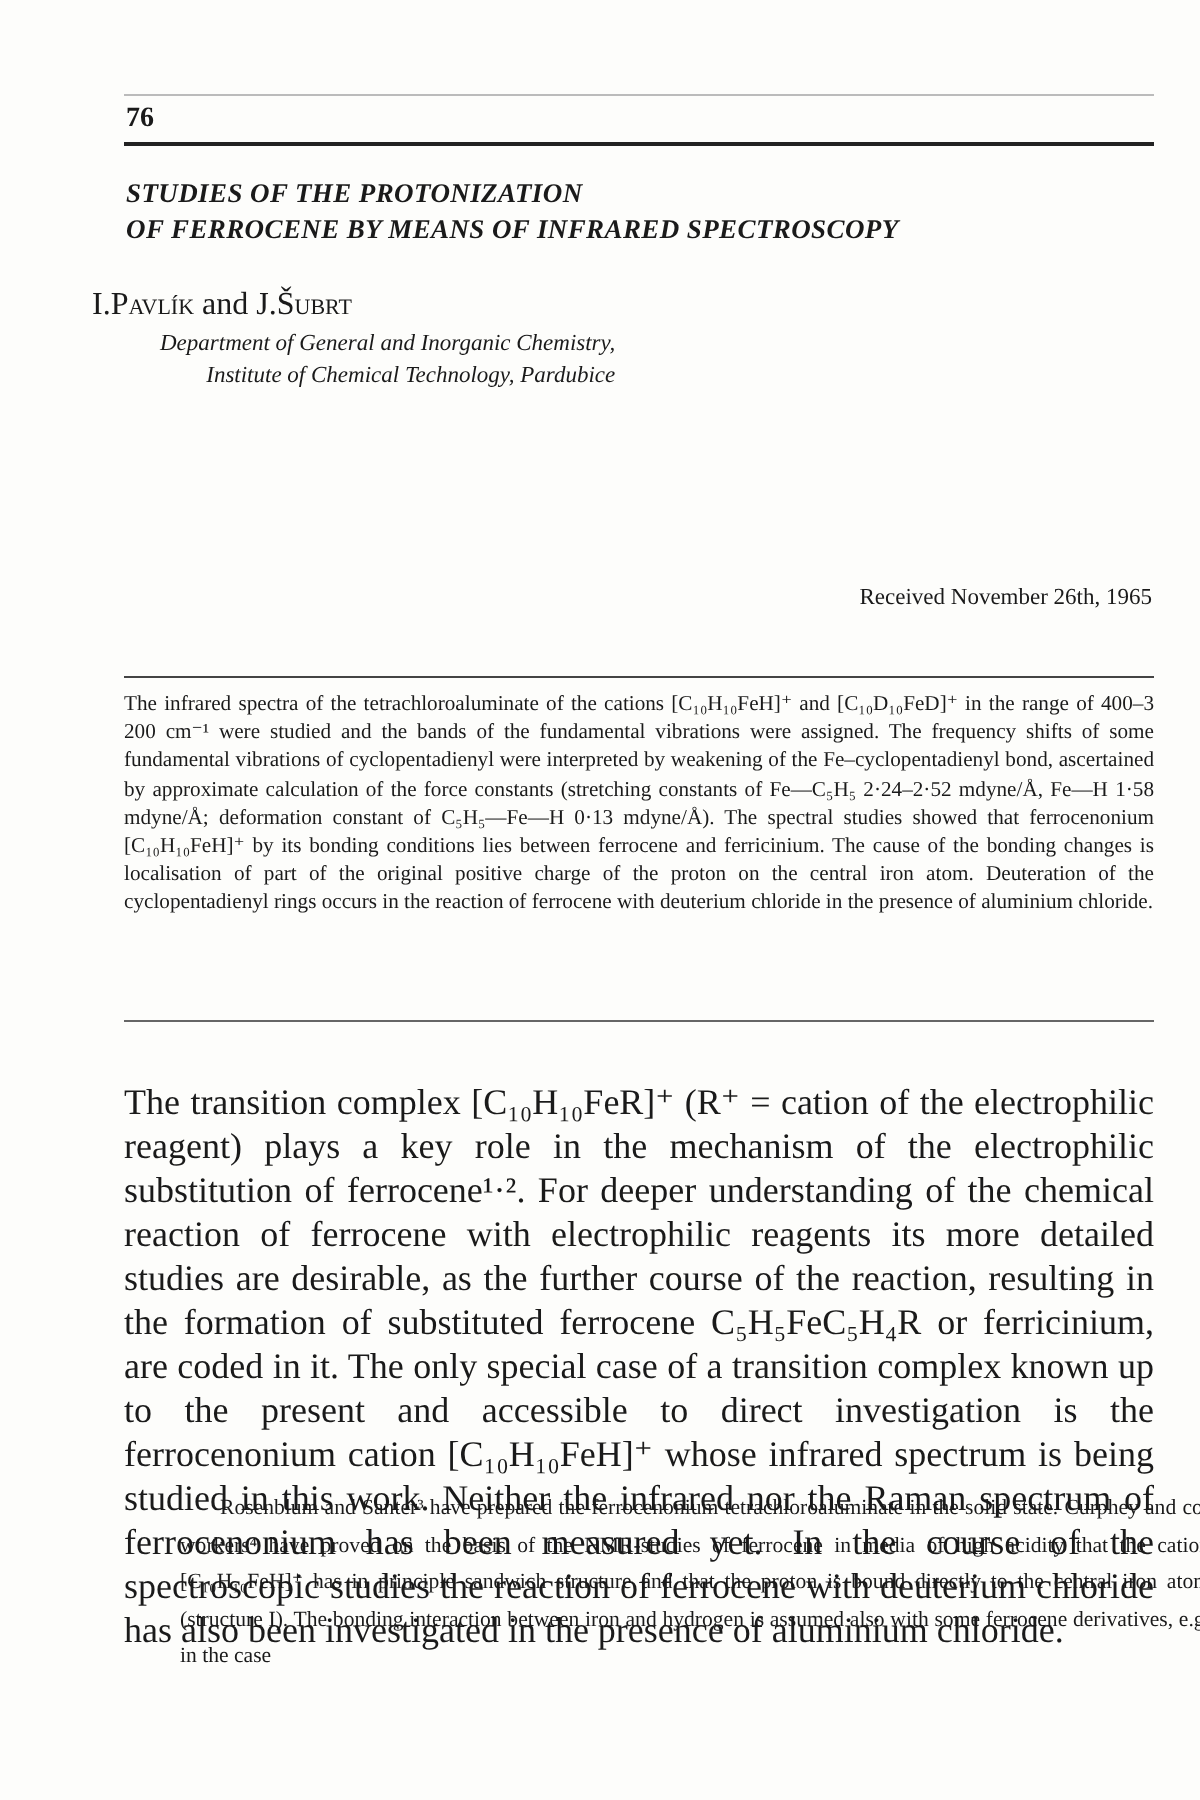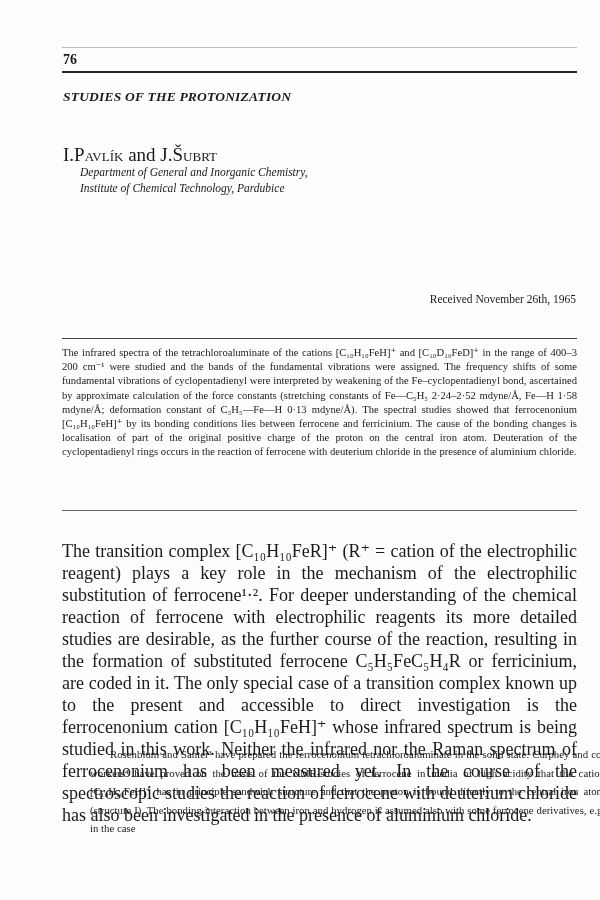--- a/index.html
+++ b/index.html
@@ -9,42 +9,43 @@
     font-family: "Liberation Serif", "DejaVu Serif", serif;
     color: #1a1a1a;
     position: relative;
   }
   .page { position: absolute; left: 0; top: 0; width: 600px; height: 900px; }
   .top-rule-faint { position: absolute; left: 62px; top: 47px; width: 515px; height: 1px; background: #bbb; }
   .page-number { position: absolute; left: 63px; top: 52px; font-size: 14px; font-weight: bold; text-align: center; }
   .top-rule { position: absolute; left: 62px; top: 71px; width: 515px; height: 2px; background: #222; }
   .title { position: absolute; left: 63px; top: 88px; font-size: 13.5px; font-weight: bold; line-height: 18px; letter-spacing: 0.2px; font-style: italic; }
   .title div { white-space: nowrap; }
-  .authors { position: absolute; left: 63px; top: 144px; font-size: 19px; }
+  .authors { position: absolute; left: 46px; top: 144px; font-size: 16px; }
   .sc { font-variant: small-caps; }
-  .affil { position: absolute; left: 80px; top: 164px; font-size: 11.5px; font-style: italic; line-height: 16px; }
+  .affil { position: absolute; left: 80px; top: 164px; font-size: 11.5px; font-style: italic; line-height: 16px; text-align: right; }
   .received { position: absolute; right: 24px; top: 293px; font-size: 11.5px; }
   .abs-rule { position: absolute; left: 62px; top: 338px; width: 515px; height: 1px; background: #444; }
   .abstract { position: absolute; left: 62px; top: 346px; width: 515px; font-size: 10.6px; line-height: 14.2px; text-align: justify; }
   .abs-rule2 { position: absolute; left: 62px; top: 510px; width: 515px; height: 1px; background: #666; }
   .body-main { position: absolute; left: 62px; top: 540px; width: 515px; font-size: 18px; line-height: 22px; text-align: justify; }
   .body-small { position: absolute; left: 62px; top: 745px; width: 515px; font-size: 10.8px; line-height: 18.5px; text-align: justify; margin-left: 28px; }
   .body-small p { margin: 0; text-indent: 20px; }
   .footer { position: absolute; right: 24px; top: 843px; font-size: 9.5px; font-family: "Liberation Sans", "DejaVu Sans", sans-serif; font-weight: bold; }
 </style>
 </head>
 <body>
 
 <div class="page">
   <div class="top-rule-faint"></div>
   <div class="page-number">76</div>
   <div class="top-rule"></div>
 
   <div class="title">
     <div>STUDIES OF THE PROTONIZATION</div>
+    <div>OF FERROCENE BY MEANS OF INFRARED SPECTROSCOPY</div>
   </div>
 
   <div class="authors">
     <span>I.</span><span class="sc">Pavlík</span><span style="white-space:pre"> and </span><span>J.</span><span class="sc">Šubrt</span>
   </div>
 
   <div class="affil">
     <div>Department of General and Inorganic Chemistry,</div>
     <div>Institute of Chemical Technology, Pardubice</div>
   </div>

